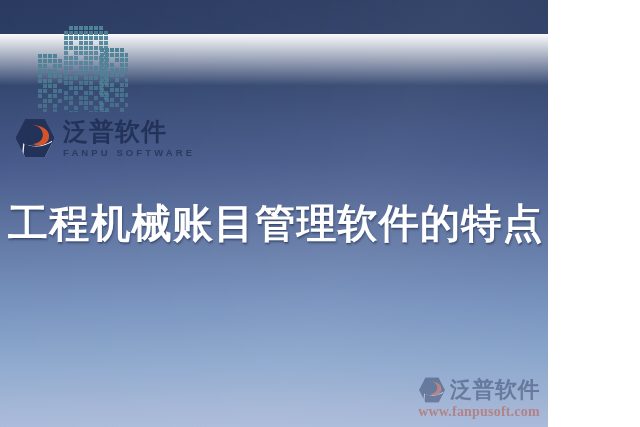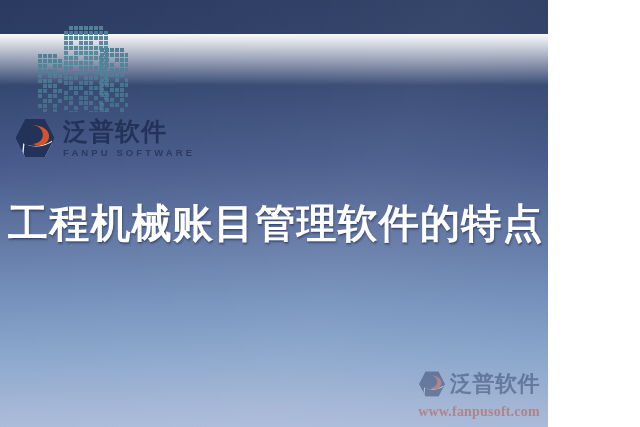--- a/index.html
+++ b/index.html
@@ -126,21 +126,21 @@
   .wm-cn {
     font-size: 22px;
     font-weight: 700;
     color: #2b3a62;
     letter-spacing: 0.5px;
     line-height: 1;
     font-family: "DejaVu Sans", "Liberation Sans", sans-serif;
     white-space: nowrap;
   }
   .wm-url {
-    margin-top: 7px;
+    margin-top: 1px;
     font-size: 14px;
     font-weight: 700;
     color: #c2452a;
     letter-spacing: 0.2px;
     line-height: 1;
     font-family: "Liberation Serif", "DejaVu Serif", serif;
     white-space: nowrap;
   }
 </style>
 </head>

